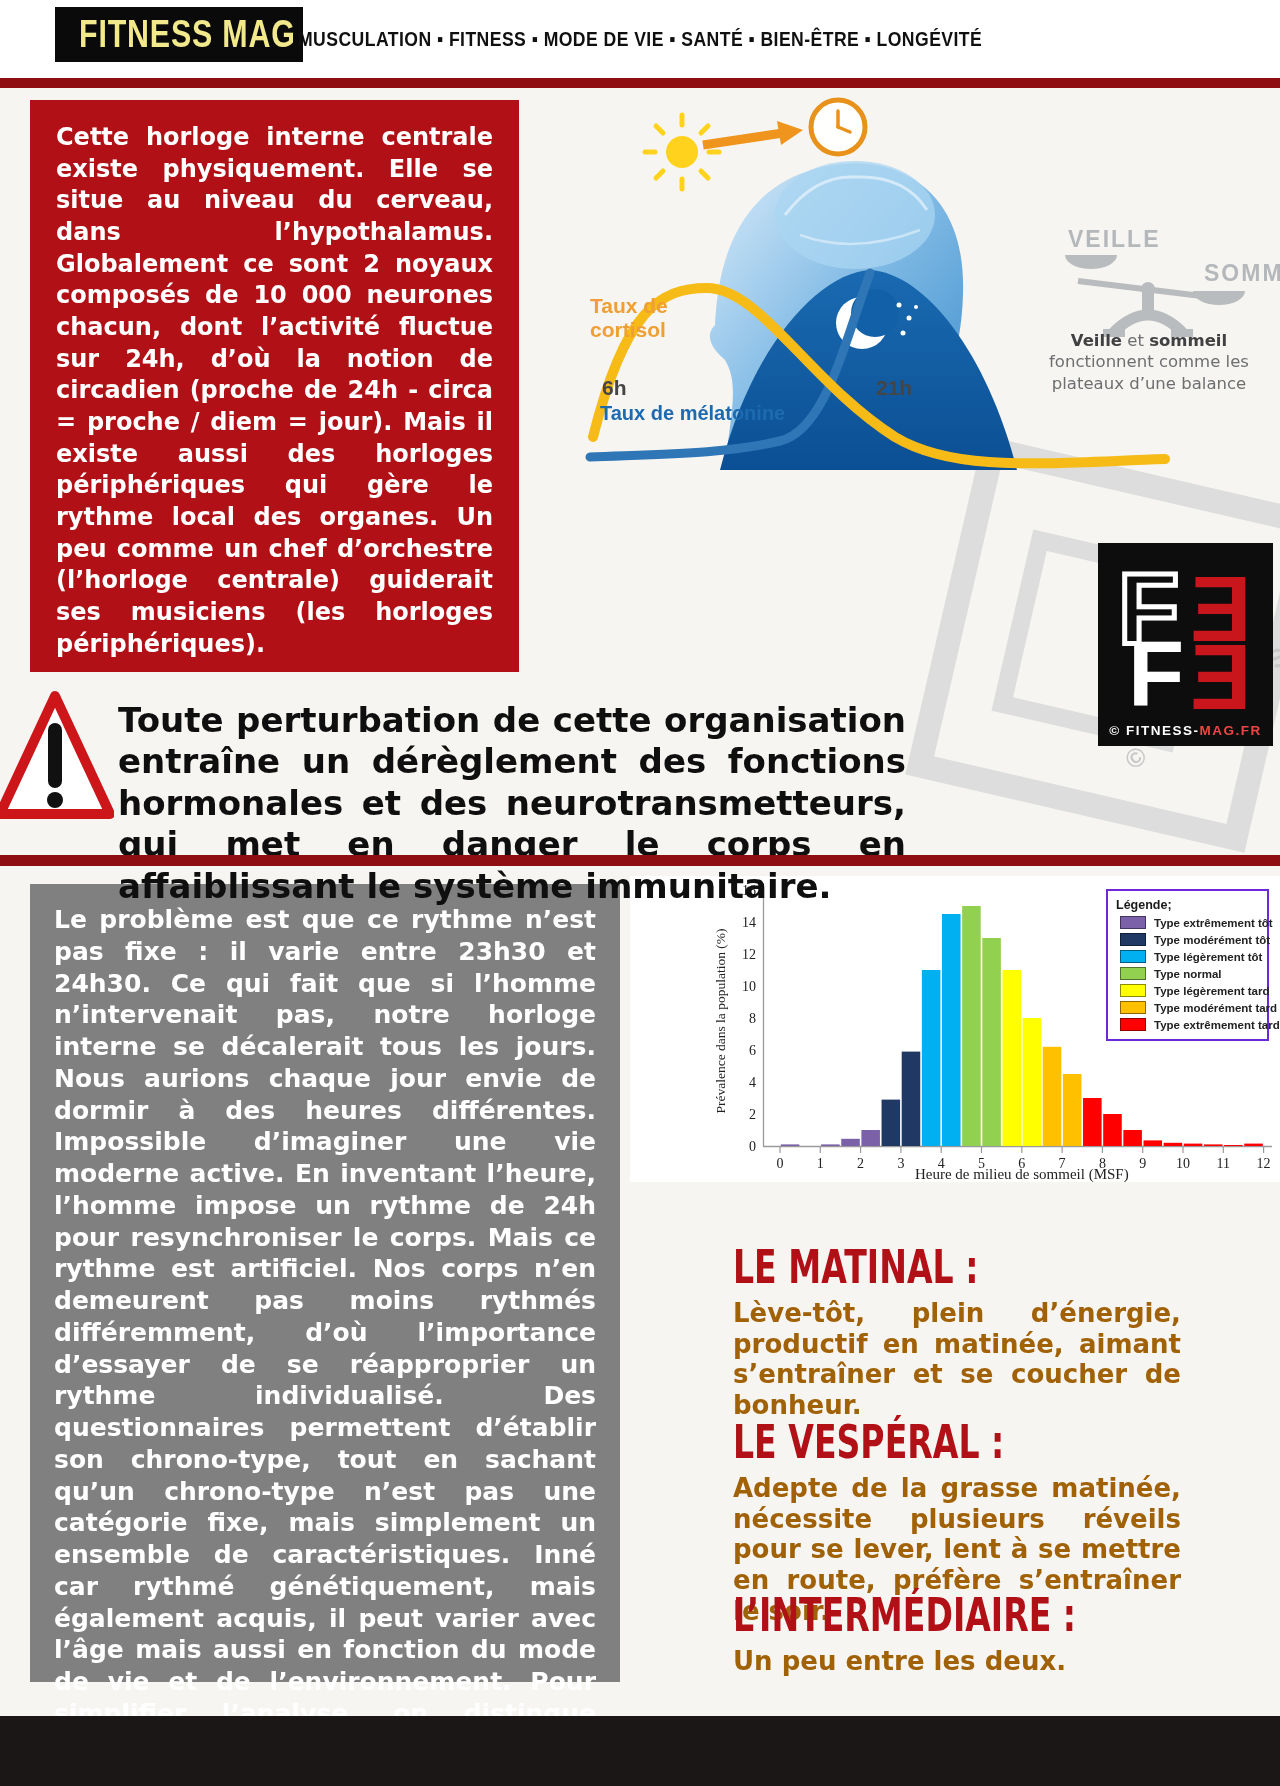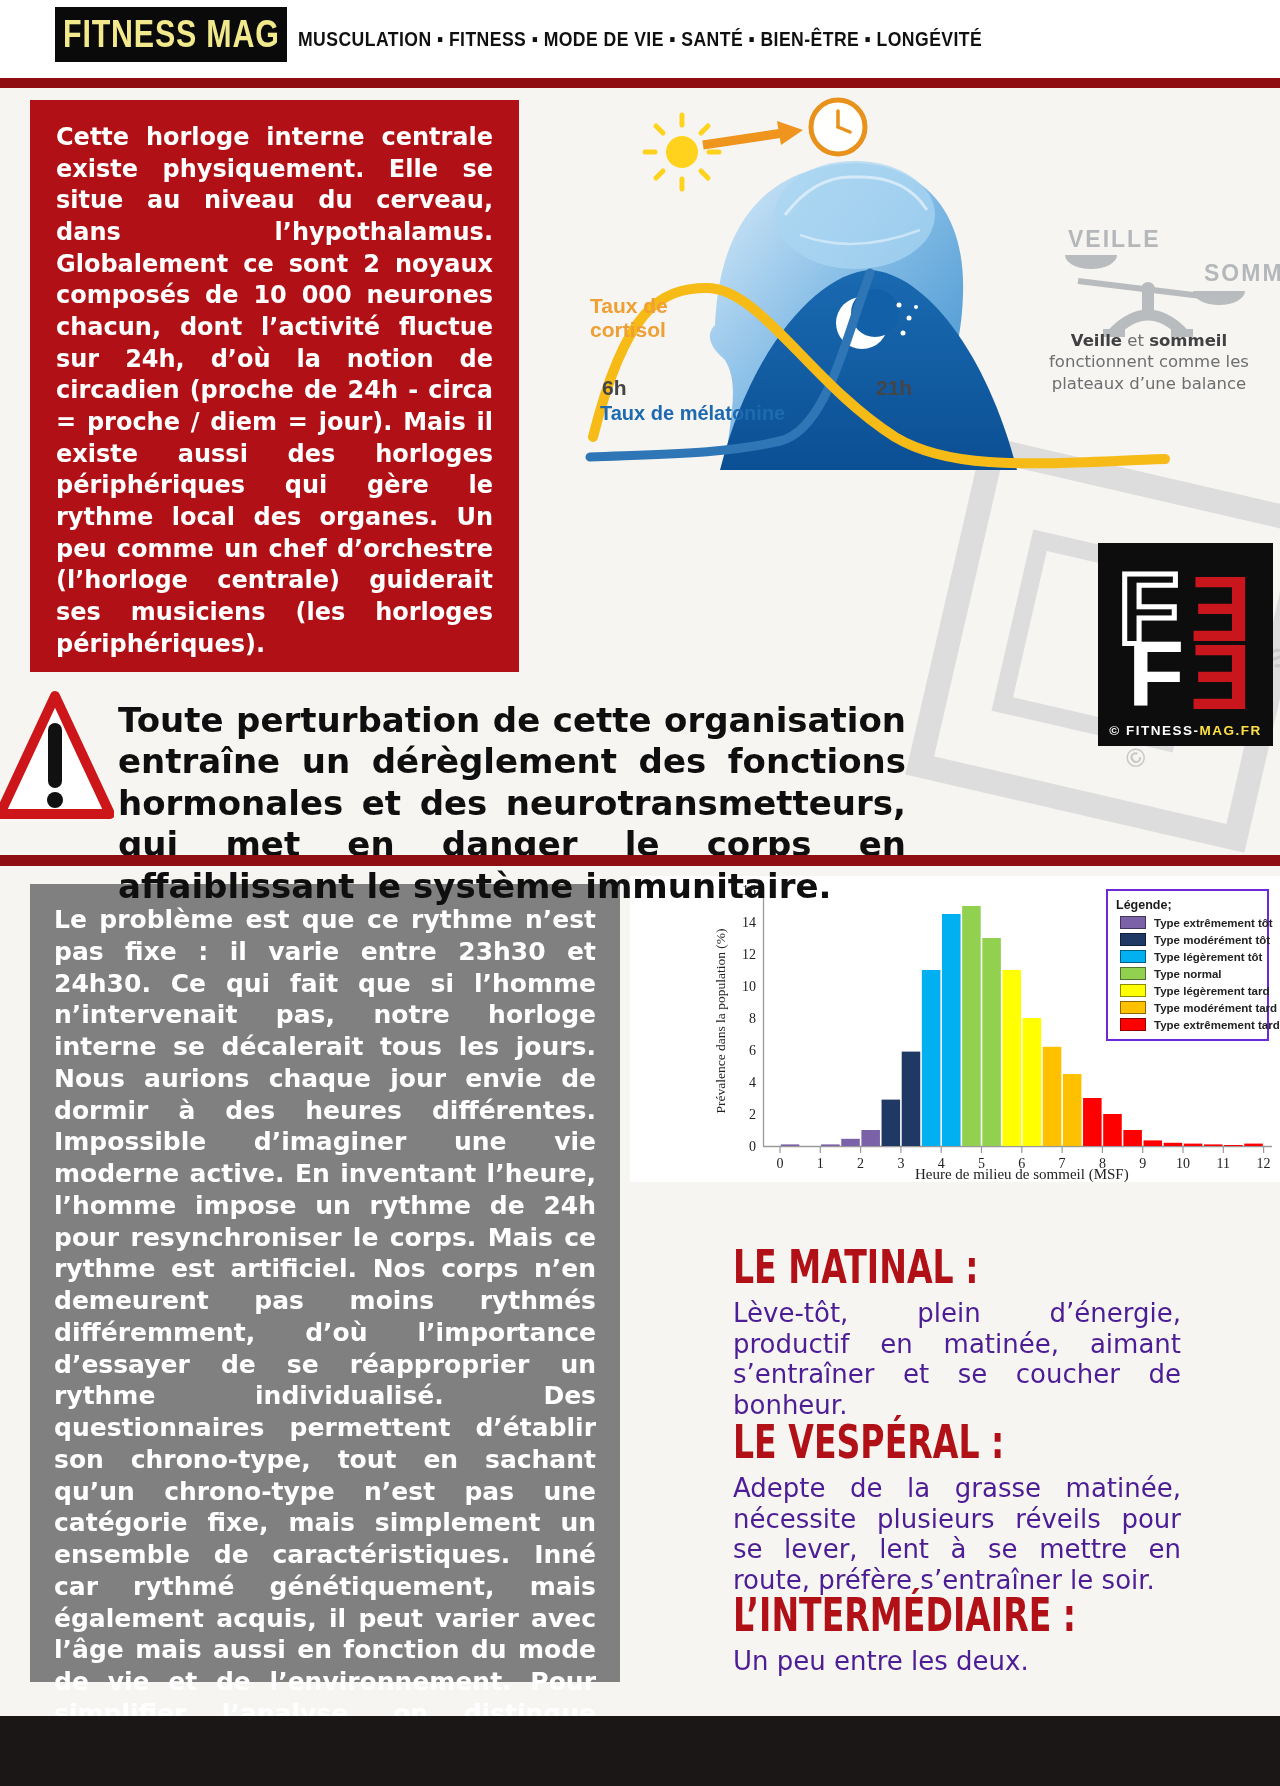--- a/index.html
+++ b/index.html
@@ -1,21 +1,21 @@
 <!DOCTYPE html>
 <html><head>
 <meta charset="utf-8">
 <style>
   html,body{margin:0;padding:0;background:#e8e8e8;}
   .page{position:relative;width:1280px;height:1786px;background:#f6f5f2;overflow:hidden;
         font-family:"Liberation Sans",sans-serif;}
   
   .header{position:absolute;left:0;top:0;width:1280px;height:78px;background:#ffffff;z-index:5;}
   .logo-box{position:absolute;left:55px;top:7px;width:232px;height:55px;background:#0a0a0a;
-            display:flex;align-items:center;justify-content:center;}
+            display:flex;align-items:center;justify-content:center;padding-left:16px;}
   .logo-box span{font-size:38px;font-weight:bold;color:#f2e98c;transform:scaleX(0.8);
                  white-space:nowrap;letter-spacing:1px;}
   .nav{position:absolute;left:298px;top:0;height:78px;display:flex;align-items:center;}
   .nav span{font-size:20px;font-weight:bold;color:#101010;transform:scaleX(0.88);
             transform-origin:left center;white-space:nowrap;letter-spacing:0.5px;}
   .issue{position:absolute;left:860px;top:0;height:78px;display:flex;align-items:center;}
   .issue span{font-size:19px;font-weight:bold;color:#101010;transform:scaleX(0.88);
               transform-origin:left center;white-space:nowrap;}
   .rule{position:absolute;left:0;width:1280px;background:#8f0e12;z-index:6;}
   .rule-top{top:78px;height:10px;}
@@ -48,21 +48,21 @@
              border:24px solid #dddddd;transform:rotate(13deg);z-index:1;}
   .wm-square-inner{position:absolute;left:1010px;top:548px;width:150px;height:150px;
              border:18px solid #dddddd;transform:rotate(13deg);z-index:1;}
   .wm-text{position:absolute;left:1128px;top:748px;font-size:26px;font-weight:bold;color:#c8c8c8;
            letter-spacing:7px;transform:rotate(-35deg);transform-origin:left center;z-index:1;
            white-space:nowrap;}
   .brand-logo{position:absolute;left:1098px;top:543px;width:175px;height:203px;background:#0d0d0d;z-index:4;}
   .brand-logo .caption{position:absolute;left:0;bottom:8px;width:100%;text-align:center;
                        font-size:13.5px;font-weight:bold;letter-spacing:1.5px;white-space:nowrap;}
   .brand-logo .caption .w{color:#ffffff;}
-  .brand-logo .caption .r{color:#fde047;}
+  .brand-logo .caption .r{color:#ef4444;}
   
   .warn-tri{position:absolute;left:-4px;top:686px;z-index:3;}
   .warn-text{position:absolute;left:118px;top:700px;width:788px;z-index:3;}
   .warn-text p{margin:0;font-family:"DejaVu Sans",sans-serif;font-weight:bold;font-size:34px;
                color:#0f0f0f;line-height:1.22;text-align:justify;}
   
   .gray-box{position:absolute;left:30px;top:884px;width:590px;height:798px;background:#808080;
             box-sizing:border-box;padding:20px 24px;z-index:2;}
   .gray-box p{margin:0;color:#ffffff;font-family:"DejaVu Sans",sans-serif;font-weight:bold;
               font-size:25px;line-height:1.27;text-align:justify;}
@@ -70,22 +70,22 @@
   .legend{position:absolute;left:1106px;top:889px;width:163px;height:152px;background:#ffffff;
           border:2px solid #6d28d9;box-sizing:border-box;padding:7px 8px;z-index:3;}
   .legend .lg-title{font-size:12.5px;font-weight:bold;color:#1a1a1a;margin-bottom:4px;}
   .legend .row{display:flex;align-items:center;margin:4px 4px;}
   .legend .sw{width:24px;height:11px;margin-right:8px;border:1px solid rgba(0,0,0,0.45);flex:none;}
   .legend .lb{font-size:11.5px;font-weight:bold;color:#222;white-space:nowrap;}
   .type-section{position:absolute;left:733px;width:448px;z-index:3;}
   .type-title{display:inline-block;font-family:"DejaVu Sans",sans-serif;font-weight:bold;
               font-size:46px;color:#b11116;transform:scaleX(0.72);transform-origin:left center;
               white-space:nowrap;margin:0;}
-  .type-body{margin:4px 0 0 0;font-family:"DejaVu Sans",sans-serif;font-weight:normal;font-size:26px;
-             color:#4c1d95;line-height:1.18;text-align:justify;}
+  .type-body{margin:4px 0 0 0;font-family:"DejaVu Sans",sans-serif;font-weight:bold;font-size:26px;
+             color:#a16207;line-height:1.18;text-align:justify;}
   .bottom-bar{position:absolute;left:0;top:1716px;width:1280px;height:70px;background:#1b1717;z-index:5;}
 </style>
 </head>
 <body>
 
 <div class="page">
 
   <div class="header">
     <div class="logo-box">
       <span>FITNESS MAG</span>

